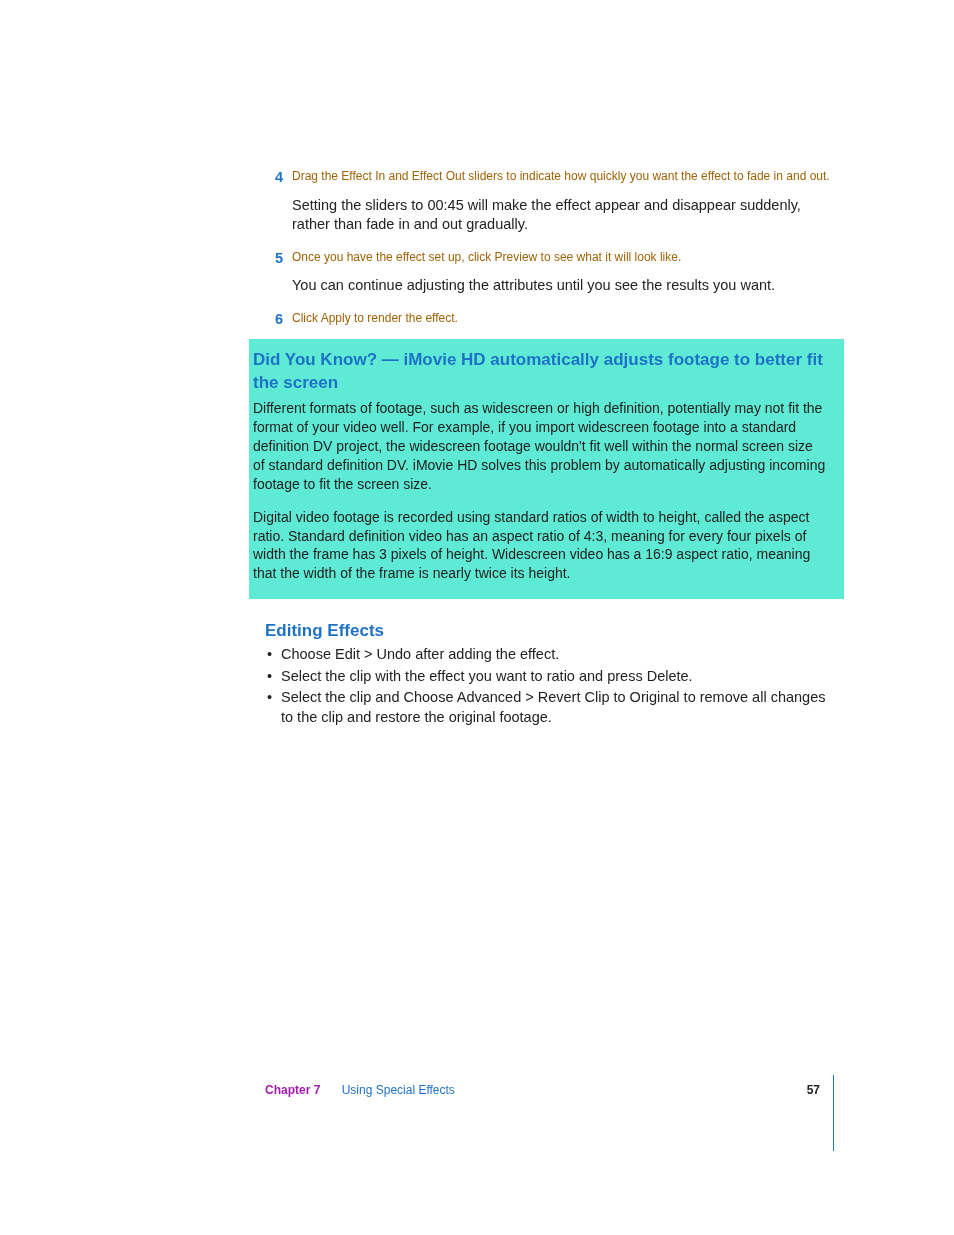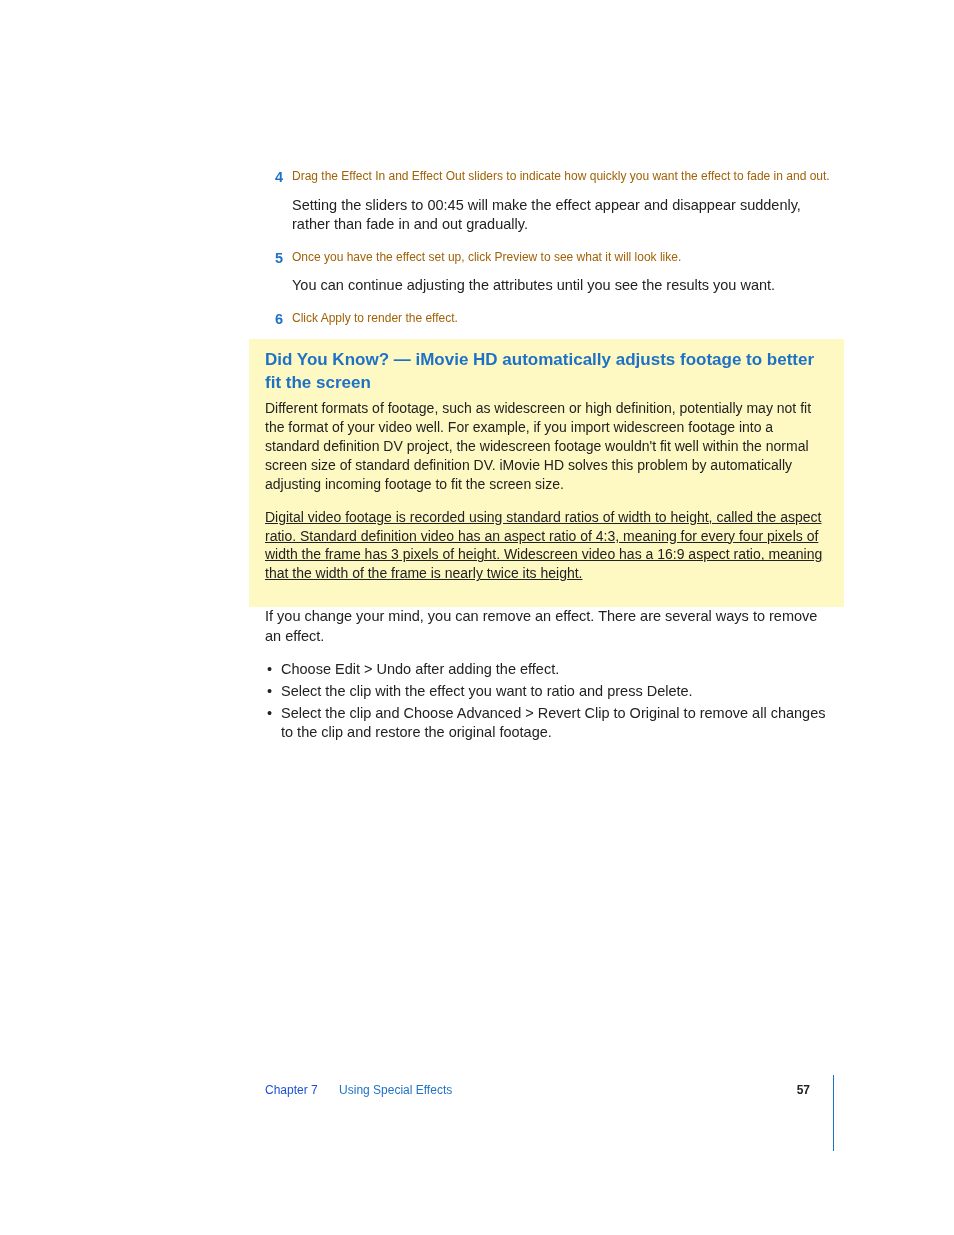--- a/index.html
+++ b/index.html
@@ -40,40 +40,40 @@
   }
   .step-followup {
     margin-left: 27px;
     font-size: 14.5px;
     line-height: 1.35;
     color: #222;
     margin-top: 8px;
     margin-bottom: 14px;
   }
   .callout {
-    background: #fef9c3;
-    padding: 10px 16px 16px 16px;
+    background: #5eead4;
+    padding: 10px 16px 16px 4px;
     margin-top: 10px;
     margin-left: -16px;
     margin-right: -8px;
   }
   .callout-title {
     color: #1e72c6;
     font-weight: 600;
     font-size: 17px;
     line-height: 1.35;
     margin-bottom: 4px;
   }
   .callout p {
     margin: 0 0 14px 0;
     font-size: 14px;
     line-height: 1.35;
     color: #222;
   }
-  .callout p:last-child { margin-bottom: 8px; text-decoration: underline; }
+  .callout p:last-child { margin-bottom: 0; }
   .section-title {
     color: #1e72c6;
     font-weight: 600;
     font-size: 17px;
     margin-top: 22px;
     margin-bottom: 4px;
   }
   .body-para {
     font-size: 14.5px;
     line-height: 1.35;
@@ -113,25 +113,25 @@
     top: -8px;
     bottom: -28px;
     border-right: 1px solid #1e72c6;
   }
   .footer-left {
     position: absolute;
     left: 265px;
     top: 0;
     font-size: 12px;
   }
-  .footer-left .chap-label { font-weight: 400; color: #1d4ed8; }
+  .footer-left .chap-label { font-weight: 700; color: #a21caf; }
   .footer-left .chap-title { color: #1e72c6; margin-left: 18px; }
   .footer-right {
     position: absolute;
-    right: 144px;
+    right: 134px;
     top: 0;
     font-size: 12px;
     font-weight: 700;
     color: #222;
   }
 </style>
 </head>
 <body>
 
 <div class="page">
@@ -158,21 +158,21 @@
       <div class="step-body">Click Apply to render the effect.</div>
     </div>
   </div>
 
   <div class="callout">
     <div class="callout-title">Did You Know? — iMovie HD automatically adjusts footage to better fit the screen</div>
     <p>Different formats of footage, such as widescreen or high definition, potentially may not fit the format of your video well. For example, if you import widescreen footage into a standard definition DV project, the widescreen footage wouldn't fit well within the normal screen size of standard definition DV. iMovie HD solves this problem by automatically adjusting incoming footage to fit the screen size.</p>
     <p>Digital video footage is recorded using standard ratios of width to height, called the aspect ratio. Standard definition video has an aspect ratio of 4:3, meaning for every four pixels of width the frame has 3 pixels of height. Widescreen video has a 16:9 aspect ratio, meaning that the width of the frame is nearly twice its height.</p>
   </div>
 
-  <p class="body-para">If you change your mind, you can remove an effect. There are several ways to remove an effect.</p>
+  <div class="section-title">Editing Effects</div>
 
 
   <div class="bullet-item">
     <div class="bullet-dot">•</div>
     <div class="bullet-text">Choose Edit &gt; Undo after adding the effect.</div>
   </div>
   <div class="bullet-item">
     <div class="bullet-dot">•</div>
     <div class="bullet-text">Select the clip with the effect you want to ratio and press Delete.</div>
   </div>

